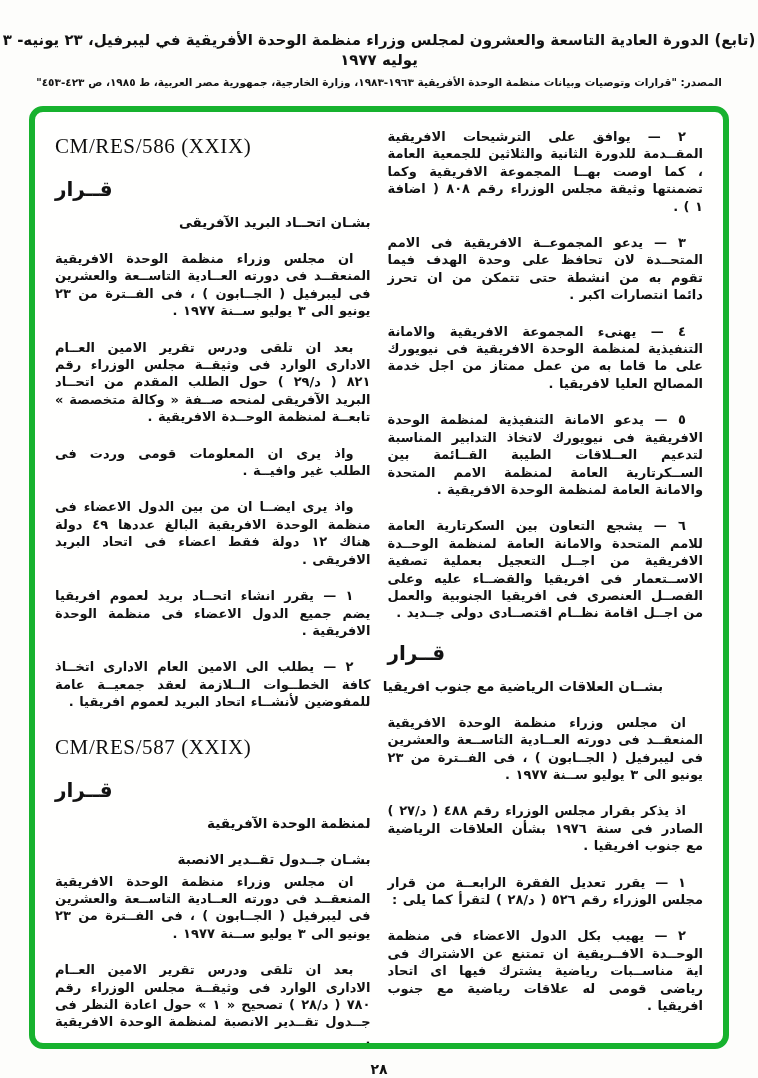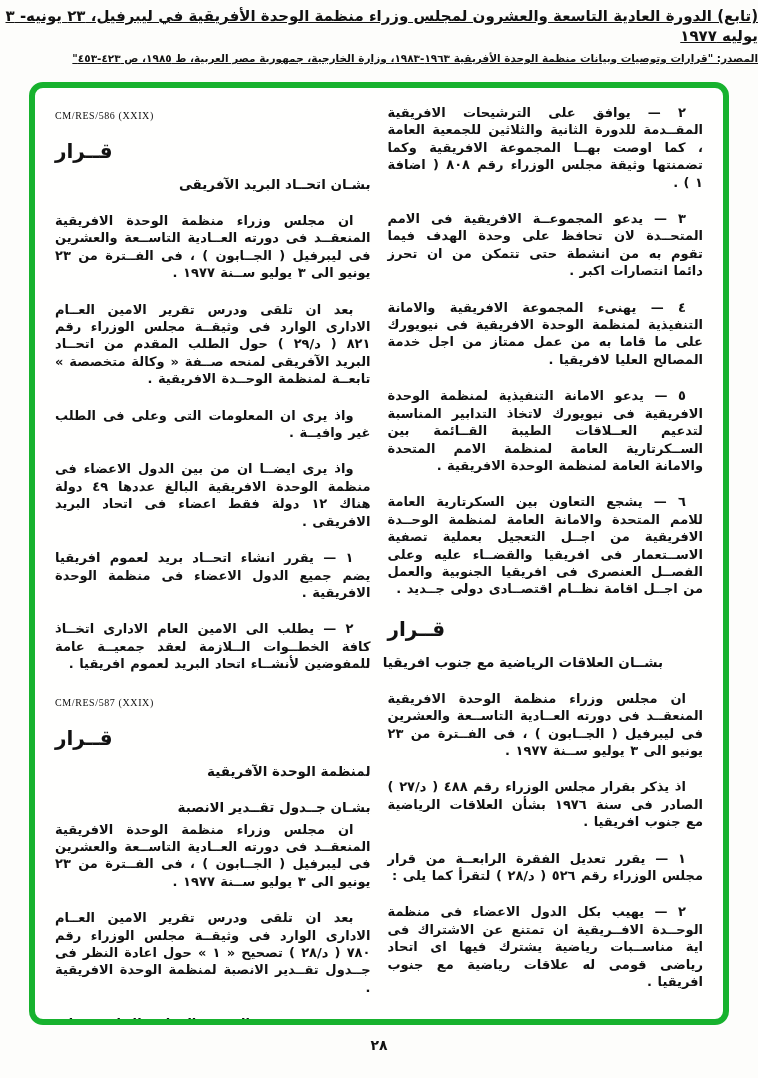--- a/index.html
+++ b/index.html
@@ -6,21 +6,21 @@
   body {
     width: 758px; height: 1078px;
     background: #fdfdfb;
     color: #121212;
     font-family: "DejaVu Sans", sans-serif;
     overflow: hidden;
   }
   .page { width: 758px; height: 1078px; box-sizing: border-box; position: relative; }
 
   
-  .page-header { direction: rtl; text-align: right; padding-top: 6px; text-decoration: underline; }
+  .page-header { direction: rtl; text-align: center; padding-top: 30px; }
   .header-title { font-size: 15px; font-weight: bold; line-height: 20px; }
   .header-source { font-size: 10.5px; font-weight: bold; margin-top: 6px; line-height: 13px; }
 
   
   .content-box {
     box-sizing: border-box;
     width: 700px; height: 943px;
     margin: 17px auto 0;
     border: 6px solid #17b22e;
     border-radius: 14px;
@@ -37,21 +37,21 @@
     line-height: 17.4px;
     text-align: justify;
     text-indent: 17px;
     margin: 0 0 19px;
     word-spacing: 1px;
   }
   .res-code {
     direction: ltr; text-align: left;
     font-family: "Liberation Serif", serif;
     font-weight: normal;
-    font-size: 10px; letter-spacing: 0.6px;
+    font-size: 21px; letter-spacing: 0.6px;
     margin: 24px 0 18px;
     color: #0e0e0e;
   }
   .res-code.first { margin-top: 6px; }
   .sec-title {
     font-size: 20px; font-weight: bold;
     text-align: left;
     margin: 0 0 13px;
   }
   .sec-subtitle {
@@ -96,21 +96,21 @@
         <p class="para">١ — يقرر تعديل الفقرة الرابعــة من قرار مجلس الوزراء رقم ٥٢٦ ( د/٢٨ ) لتقرأ كما يلى :</p>
         <p class="para">٢ — يهيب بكل الدول الاعضاء فى منظمة الوحــدة الافــريقية ان تمتنع عن الاشتراك فى اية مناســبات رياضية يشترك فيها اى اتحاد رياضى قومى له علاقات رياضية مع جنوب افريقيا .</p>
       </section>
 
       <section class="column">
         <div class="res-code first">CM/RES/586 (XXIX)</div>
         <h2 class="sec-title">قــرار</h2>
         <h3 class="sec-subtitle">بشـان اتحــاد البريد الآفريقى</h3>
         <p class="para">ان مجلس وزراء منظمة الوحدة الافريقية المنعقــد فى دورته العــادية التاســعة والعشرين فى ليبرفيل ( الجــابون ) ، فى الفــترة من ٢٣ يونيو الى ٣ يوليو ســنة ١٩٧٧ .</p>
         <p class="para">بعد ان تلقى ودرس تقرير الامين العــام الادارى الوارد فى وثيقــة مجلس الوزراء رقم ٨٢١ ( د/٢٩ ) حول الطلب المقدم من اتحــاد البريد الآفريقى لمنحه صــفة « وكالة متخصصة » تابعــة لمنظمة الوحــدة الافريقية .</p>
-        <p class="para">واذ يرى ان المعلومات التى وعلى فى الطلب غير وافيــة .</p>
+        <p class="para">واذ يرى ان المعلومات قومى وردت فى الطلب غير وافيــة .</p>
         <p class="para">واذ يرى ايضــا ان من بين الدول الاعضاء فى منظمة الوحدة الافريقية البالغ عددها ٤٩ دولة هناك ١٢ دولة فقط اعضاء فى اتحاد البريد الافريقى .</p>
         <p class="para">١ — يقرر انشاء اتحــاد بريد لعموم افريقيا يضم جميع الدول الاعضاء فى منظمة الوحدة الافريقية .</p>
         <p class="para">٢ — يطلب الى الامين العام الادارى اتخــاذ كافة الخطــوات الــلازمة لعقد جمعيــة عامة للمفوضين لأنشــاء اتحاد البريد لعموم افريقيا .</p>
         <div class="res-code">CM/RES/587 (XXIX)</div>
         <h2 class="sec-title">قــرار</h2>
         <h3 class="sec-subtitle">لمنظمة الوحدة الآفريقية</h3>
         <h3 class="sec-subtitle tight">بشـان جــدول تقــدير الانصبة</h3>
         <p class="para">ان مجلس وزراء منظمة الوحدة الافريقية المنعقــد فى دورته العــادية التاســعة والعشرين فى ليبرفيل ( الجــابون ) ، فى الفــترة من ٢٣ يونيو الى ٣ يوليو ســنة ١٩٧٧ .</p>
         <p class="para">بعد ان تلقى ودرس تقرير الامين العــام الادارى الوارد فى وثيقــة مجلس الوزراء رقم ٧٨٠ ( د/٢٨ ) تصحيح « ١ » حول اعادة النظر فى جــدول تقــدير الانصبة لمنظمة الوحدة الافريقية .</p>
         <p class="para">١ — يهنىء الامين العــام الادارى على الاقتراح الواضح لتحديث جدول تقدير الانصبة لمنظمة الوحدة الافــريقية .</p>

